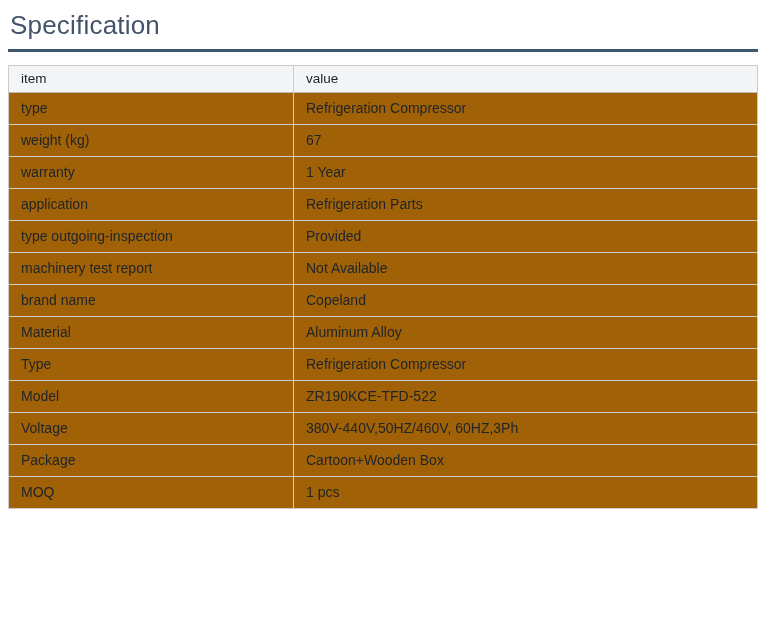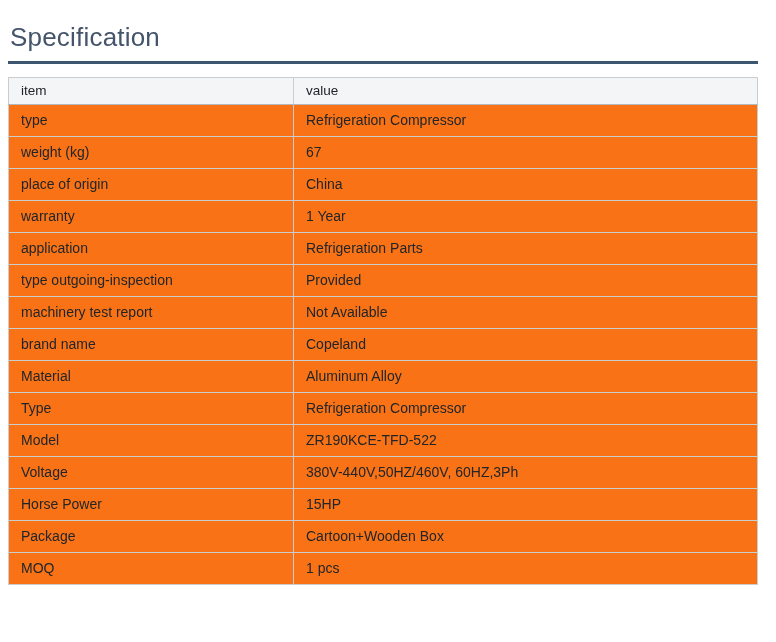--- a/index.html
+++ b/index.html
@@ -16,21 +16,21 @@
     margin: 0;
     padding: 0;
     background: var(--page-bg);
     font-family: "Liberation Sans", "DejaVu Sans", sans-serif;
     color: var(--text-color);
   }
   .page {
     width: 776px;
     height: 642px;
     background: var(--page-bg);
-    padding: 16px 18px 0 8px;
+    padding: 4px 18px 0 8px;
   }
   .section-title {
     margin: 0;
     padding: 6px 0 8px 2px;
     font-size: 26px;
     font-weight: 400;
     color: var(--title-color);
     border-bottom: 3px solid var(--rule-color);
     letter-spacing: 0.2px;
   }
@@ -53,21 +53,21 @@
     background: var(--header-bg);
     padding: 5px 12px;
     font-size: 13.5px;
     line-height: 16px;
     border-bottom: 1px solid var(--header-border);
   }
   table.spec-table td {
     padding: 7px 12px;
     font-size: 14px;
     line-height: 17px;
-    background: #f97316;
+    background: #a16207;
   }
   col.item-col { width: 285px; }
 </style>
 </head>
 <body>
 
 <div class="page">
   <h1 class="section-title">Specification</h1>
 
   <table class="spec-table">
@@ -85,24 +85,20 @@
   <tr>
     <td>type</td>
     <td>Refrigeration Compressor</td>
   </tr>
 
   <tr>
     <td>weight (kg)</td>
     <td>67</td>
   </tr>
 
-  <tr>
-    <td>place of origin</td>
-    <td>China</td>
-  </tr>
 
 
   <tr>
     <td>warranty</td>
     <td>1 Year</td>
   </tr>
 
   <tr>
     <td>application</td>
     <td>Refrigeration Parts</td>
@@ -136,24 +132,20 @@
   <tr>
     <td>Model</td>
     <td>ZR190KCE-TFD-522</td>
   </tr>
 
   <tr>
     <td>Voltage</td>
     <td>380V-440V,50HZ/460V, 60HZ,3Ph</td>
   </tr>
 
-  <tr>
-    <td>Horse Power</td>
-    <td>15HP</td>
-  </tr>
 
 
   <tr>
     <td>Package</td>
     <td>Cartoon+Wooden Box</td>
   </tr>
 
   <tr>
     <td>MOQ</td>
     <td>1 pcs</td>

